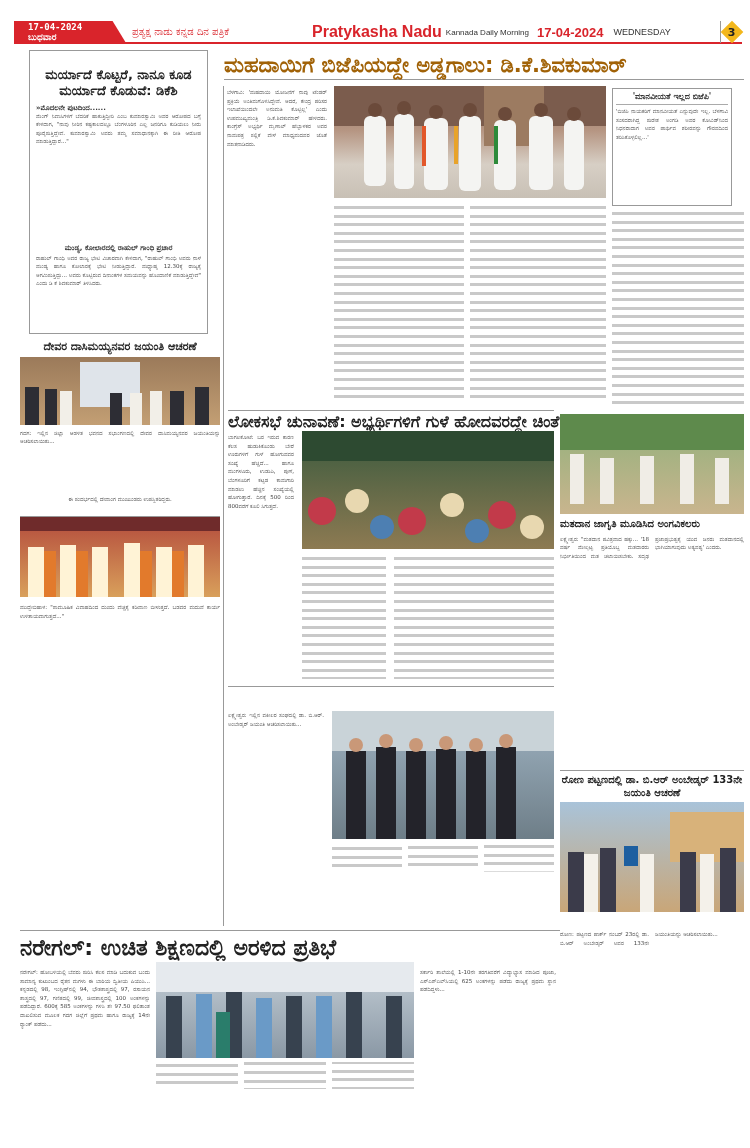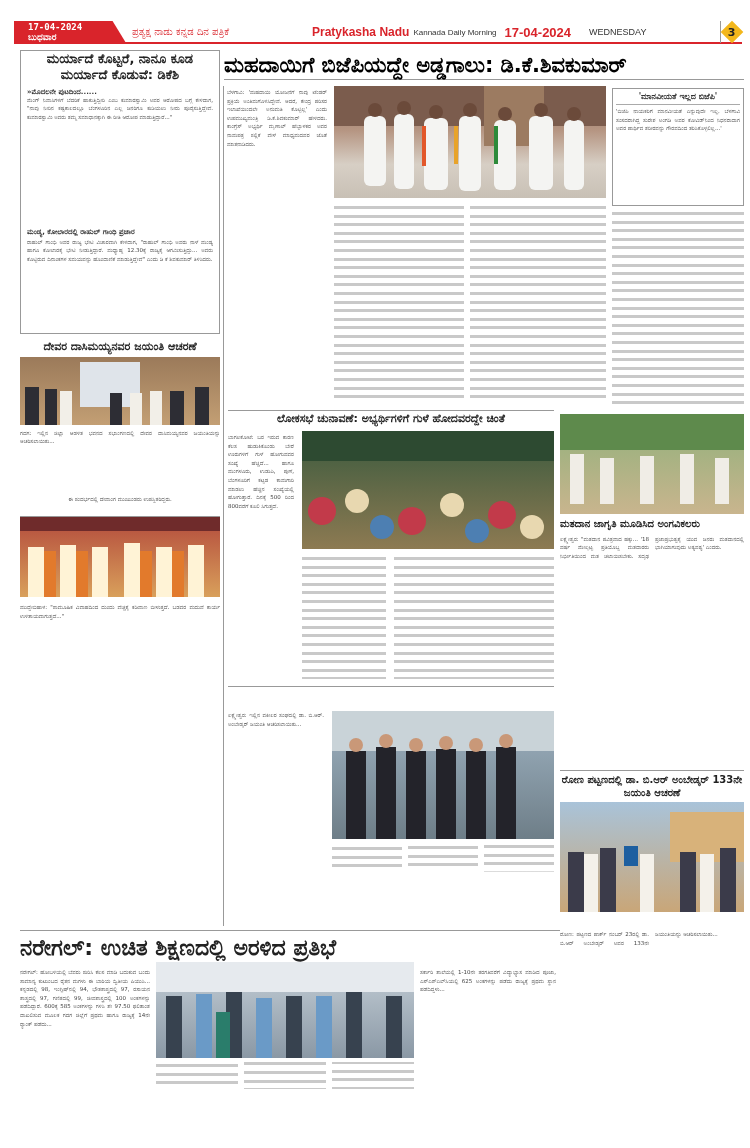--- a/index.html
+++ b/index.html
@@ -1,31 +1,31 @@
 <!DOCTYPE html>
 <html><head>
 <meta charset="utf-8">
 <style>
   * { box-sizing: border-box; margin: 0; padding: 0; }
   body { width: 750px; height: 1148px; background: #fff; font-family: "DejaVu Sans", sans-serif; color: #222; position: relative; overflow: hidden; }
   .abs { position: absolute; }
   .masthead { left: 14px; top: 22px; width: 728px; height: 22px; border-bottom: 2px solid #d9242b; display: flex; align-items: center; }
   .mh-date { background: #d9242b; color: #fff; font-size: 9px; font-weight: bold; height: 22px; display: flex; align-items: center; padding: 0 16px 0 14px; clip-path: polygon(0 0, 88% 0, 100% 100%, 0 100%); width: 112px; font-family: "DejaVu Sans Mono", monospace; }
   .mh-kn { color: #d9242b; font-size: 10px; margin-left: 6px; width: 160px; }
-  .mh-en { color: #d9242b; font-weight: bold; font-size: 12px; margin-left: 20px; font-family: "Liberation Sans", sans-serif; text-align: center; }
+  .mh-en { color: #d9242b; font-weight: bold; font-size: 16px; margin-left: 20px; font-family: "Liberation Sans", sans-serif; text-align: center; }
   .mh-sub { color: #333; font-size: 8px; margin-left: 4px; font-family: "Liberation Sans", sans-serif; }
   .mh-date2 { color: #d9242b; font-weight: bold; font-size: 13px; margin-left: 8px; font-family: "Liberation Sans", sans-serif; }
-  .mh-day { color: #333; font-size: 9px; margin-left: 18px; font-family: "Liberation Sans", sans-serif; }
+  .mh-day { color: #333; font-size: 9px; margin-left: 10px; font-family: "Liberation Sans", sans-serif; }
   .mh-page { margin-left: auto; width: 22px; height: 22px; border-left: 1px solid #999; display: flex; align-items: center; justify-content: center; }
   .mh-page span { background: #f3b71b; color: #222; font-weight: bold; font-size: 11px; width: 16px; height: 16px; display: flex; align-items: center; justify-content: center; transform: rotate(45deg); }
   .mh-page span b { transform: rotate(-45deg); }
 
   .box { border: 1px solid #999; }
   .hl { font-weight: bold; color: #222; text-align: center; line-height: 1.25; }
-  .hl-red { color: #000000; font-weight: bold; }
+  .hl-red { color: #a16207; font-weight: bold; }
   .txt { font-size: 5.5px; line-height: 8.6px; color: #444; text-align: justify; overflow: hidden; }
   .lines { background: repeating-linear-gradient(#fff 0 2px, #c9c9c9 2px 5px, #fff 5px 8.6px); }
   .photo { overflow: hidden; }
   .sep { background: #999; }
   .sub { font-size: 7px; font-weight: bold; color: #333; }
   .kicker { font-size: 7px; font-weight: bold; color: #333; }
 </style>
 </head>
 <body>
 
@@ -36,25 +36,25 @@
   <div class="mh-sub">Kannada Daily Morning</div>
   <div class="mh-date2">17-04-2024</div>
   <div class="mh-day">WEDNESDAY</div>
   <div class="mh-page">
       <span>
         <b>3</b>
       </span>
     </div>
 </div>
 
-<div class="abs box" style="left:20px;top:50px;width:200px;height:284px;padding:0 6px;">
+<div class="abs box" style="left:29px;top:50px;width:179px;height:284px;padding:16px 6px;">
   <div class="hl" style="font-size:13px;margin-bottom:4px;">ಮರ್ಯಾದೆ ಕೊಟ್ಟರೆ, ನಾನೂ ಕೂಡ ಮರ್ಯಾದೆ ಕೊಡುವೆ: ಡಿಕೆಶಿ</div>
   <div class="kicker">»ಮೊದಲನೇ ಪುಟದಿಂದ......</div>
   <div class="txt" style="height:130px;">ಮೆಂಗ್ ನಿವಾಸಿಗಳಿಗೆ ಬೆದರಿಕೆ ಹಾಕುತ್ತಿದ್ದೀರಿ ಎಂಬ ಕುಮಾರಸ್ವಾಮಿ ಅವರ ಆರೋಪದ ಬಗ್ಗೆ ಕೇಳಿದಾಗ, "ನಾವು ನೀರಿನ ಕಷ್ಟಕಾಲದಲ್ಲೂ ಬೆಂಗಳೂರಿನ ಎಲ್ಲ ಜನರಿಗೂ ಕುಡಿಯಲು ನೀರು ಪೂರೈಸುತ್ತಿದ್ದೇವೆ. ಕುಮಾರಸ್ವಾಮಿ ಅವರು ತಮ್ಮ ಸಮಾಧಾನಕ್ಕಾಗಿ ಈ ರೀತಿ ಆರೋಪ ಮಾಡುತ್ತಿದ್ದಾರೆ..."</div>
-  <div class="sub" style="text-align:left;margin:2px 0;">ಮಂಡ್ಯ, ಕೋಲಾರದಲ್ಲಿ ರಾಹುಲ್ ಗಾಂಧಿ ಪ್ರಚಾರ</div>
+  <div class="sub" style="text-align:center;margin:2px 0;">ಮಂಡ್ಯ, ಕೋಲಾರದಲ್ಲಿ ರಾಹುಲ್ ಗಾಂಧಿ ಪ್ರಚಾರ</div>
   <div class="txt" style="height:62px;">ರಾಹುಲ್ ಗಾಂಧಿ ಅವರ ರಾಜ್ಯ ಭೇಟಿ ವಿಚಾರವಾಗಿ ಕೇಳಿದಾಗ, "ರಾಹುಲ್ ಗಾಂಧಿ ಅವರು ನಾಳೆ ಮಂಡ್ಯ ಹಾಗೂ ಕೋಲಾರಕ್ಕೆ ಭೇಟಿ ನೀಡುತ್ತಿದ್ದಾರೆ. ಮಧ್ಯಾಹ್ನ 12.30ಕ್ಕೆ ರಾಜ್ಯಕ್ಕೆ ಆಗಮಿಸುತ್ತಿದ್ದು... ಅವರು ಕೊಟ್ಟಿರುವ ದಿನಾಂಕಗಳ ಸಮಯವನ್ನು ಹೊಂದಾಣಿಕೆ ಮಾಡುತ್ತಿದ್ದೇವೆ" ಎಂದು ಡಿ ಕೆ ಶಿವಕುಮಾರ್ ತಿಳಿಸಿದರು.</div>
 </div>
 
 <div class="abs" style="left:224px;top:50px;width:520px;height:30px;border-bottom:1px solid #999;">
   <div class="hl-red" style="font-size:21px;line-height:30px;white-space:nowrap;">ಮಹದಾಯಿಗೆ ಬಿಜೆಪಿಯದ್ದೇ ಅಡ್ಡಗಾಲು: ಡಿ.ಕೆ.ಶಿವಕುಮಾರ್</div>
 </div>
 
 <div class="abs txt" style="left:227px;top:88px;width:100px;height:310px;">ಬೆಳಗಾವಿ: 'ಮಹದಾಯಿ ಯೋಜನೆಗೆ ನಾವು ಟೆಂಡರ್ ಪ್ರಕ್ರಿಯೆ ಅಂತಿಮಗೊಳಿಸಿದ್ದೇವೆ. ಆದರೆ, ಕೇಂದ್ರ ಪರಿಸರ ಇಲಾಖೆಯಿಂದಲೇ ಅನುಮತಿ ಕೊಟ್ಟಿಲ್ಲ' ಎಂದು ಉಪಮುಖ್ಯಮಂತ್ರಿ ಡಿ.ಕೆ.ಶಿವಕುಮಾರ್ ಹೇಳಿದರು. ಕಾಂಗ್ರೆಸ್ ಅಭ್ಯರ್ಥಿ ಮೃಣಾಲ್ ಹೆಬ್ಬಾಳಕರ ಅವರ ನಾಮಪತ್ರ ಸಲ್ಲಿಕೆ ವೇಳೆ ಮಾಧ್ಯಮದವರ ಜೊತೆ ಮಾತನಾಡಿದರು.</div>
 
 <div class="abs photo" style="left:334px;top:86px;width:272px;height:112px;background:linear-gradient(180deg,#8a7063 0%,#b69683 40%,#d7cfc5 70%,#c8c0b5 100%);">
@@ -84,21 +84,21 @@
       <rect x="120" y="40" width="4" height="38" fill="#e8a32a"></rect>
   </svg>
 </div>
 <div class="abs txt" style="left:334px;top:204px;width:130px;height:200px;">
     <div class="lines" style="height:100%;"></div>
   </div>
 <div class="abs txt" style="left:470px;top:204px;width:136px;height:200px;">
     <div class="lines" style="height:100%;"></div>
   </div>
 
-<div class="abs box" style="left:612px;top:88px;width:132px;height:118px;padding:3px;">
+<div class="abs box" style="left:612px;top:88px;width:120px;height:118px;padding:3px;">
   <div class="sub" style="font-size:8px;text-align:center;border-bottom:1px solid #aaa;padding-bottom:2px;">'ಮಾನವೀಯತೆ ಇಲ್ಲದ ಬಿಜೆಪಿ'</div>
   <div class="txt" style="height:92px;margin-top:2px;">'ಬಿಜೆಪಿ ನಾಯಕರಿಗೆ ಮಾನವೀಯತೆ ಎನ್ನುವುದೇ ಇಲ್ಲ. ಬೆಳಗಾವಿ ಸಂಸದರಾಗಿದ್ದ ಸುರೇಶ ಅಂಗಡಿ ಅವರ ಕೋವಿಡ್‌ನಿಂದ ನಿಧನರಾದಾಗ ಅವರ ಪಾರ್ಥಿವ ಶರೀರವನ್ನು ಗೌರವದಿಂದ ತರಿಸಿಕೊಳ್ಳಲಿಲ್ಲ...'</div>
 </div>
 <div class="abs txt" style="left:612px;top:210px;width:132px;height:196px;">
     <div class="lines" style="height:100%;"></div>
   </div>
 
 <div class="abs" style="left:20px;top:340px;width:200px;height:170px;">
   <div class="hl" style="font-size:11px;margin-bottom:3px;">ದೇವರ ದಾಸಿಮಯ್ಯನವರ ಜಯಂತಿ ಆಚರಣೆ</div>
   <div class="photo" style="width:200px;height:68px;background:linear-gradient(180deg,#9b7a5a,#c39f74);">
@@ -141,21 +141,21 @@
           <rect x="152" y="34" width="12" height="46"></rect>
         </g>
       </svg>
   </div>
   <div class="txt" style="height:300px;margin-top:6px;">ಮುದ್ದೇಬಿಹಾಳ: "ಸಾಮೂಹಿಕ ವಿವಾಹದಿಂದ ದುಂದು ವೆಚ್ಚಕ್ಕೆ ಕಡಿವಾಣ ಬೀಳುತ್ತದೆ. ಬಡವರ ಮದುವೆ ಕಾರ್ಯ ಉಳಿತಾಯವಾಗುತ್ತದೆ..."</div>
 </div>
 
 <div class="abs sep" style="left:223px;top:86px;width:1px;height:840px;"></div>
 
 <div class="abs" style="left:228px;top:410px;width:326px;height:270px;border-top:1px solid #999;">
-  <div class="hl" style="font-size:11px;margin:1px 0;white-space:nowrap;">ಲೋಕಸಭೆ ಚುನಾವಣೆ: ಅಭ್ಯರ್ಥಿಗಳಿಗೆ ಗುಳೆ ಹೋದವರದ್ದೇ ಚಿಂತೆ</div>
+  <div class="hl" style="font-size:16px;margin:1px 0;white-space:nowrap;">ಲೋಕಸಭೆ ಚುನಾವಣೆ: ಅಭ್ಯರ್ಥಿಗಳಿಗೆ ಗುಳೆ ಹೋದವರದ್ದೇ ಚಿಂತೆ</div>
   <div class="txt" style="position:absolute;left:0;top:22px;width:66px;height:240px;">ಬಾಗಲಕೋಟೆ: ಬರ ಇರುವ ಕಾರಣ ಕೆಲಸ ಹುಡುಕಿಕೊಂಡು ಬೇರೆ ಊರುಗಳಿಗೆ ಗುಳೆ ಹೋಗುವವರ ಸಂಖ್ಯೆ ಹೆಚ್ಚಿದೆ... ಹಾಗೂ ಮಂಗಳೂರು, ಉಡುಪಿ, ಪುಣೆ, ಬೆಂಗಳೂರಿಗೆ ಕಟ್ಟಡ ಕಾಮಗಾರಿ ಮಾಡಲು ಹೆಚ್ಚಿನ ಸಂಖ್ಯೆಯಲ್ಲಿ ಹೋಗುತ್ತಾರೆ. ದಿನಕ್ಕೆ 500 ರಿಂದ 800ವರೆಗೆ ಕೂಲಿ ಸಿಗುತ್ತದೆ.</div>
   <div class="photo" style="position:absolute;left:74px;top:20px;width:252px;height:118px;background:linear-gradient(180deg,#3a5a3e,#8d7a52);">
     <svg width="252" height="118">
         <rect x="0" y="0" width="252" height="30" fill="#2d4a31"></rect>
         <g fill="#c23a4a">
           <circle cx="20" cy="80" r="14"></circle>
           <circle cx="110" cy="90" r="14"></circle>
           <circle cx="200" cy="84" r="14"></circle>
         </g>
         <g fill="#e8d8b0">

